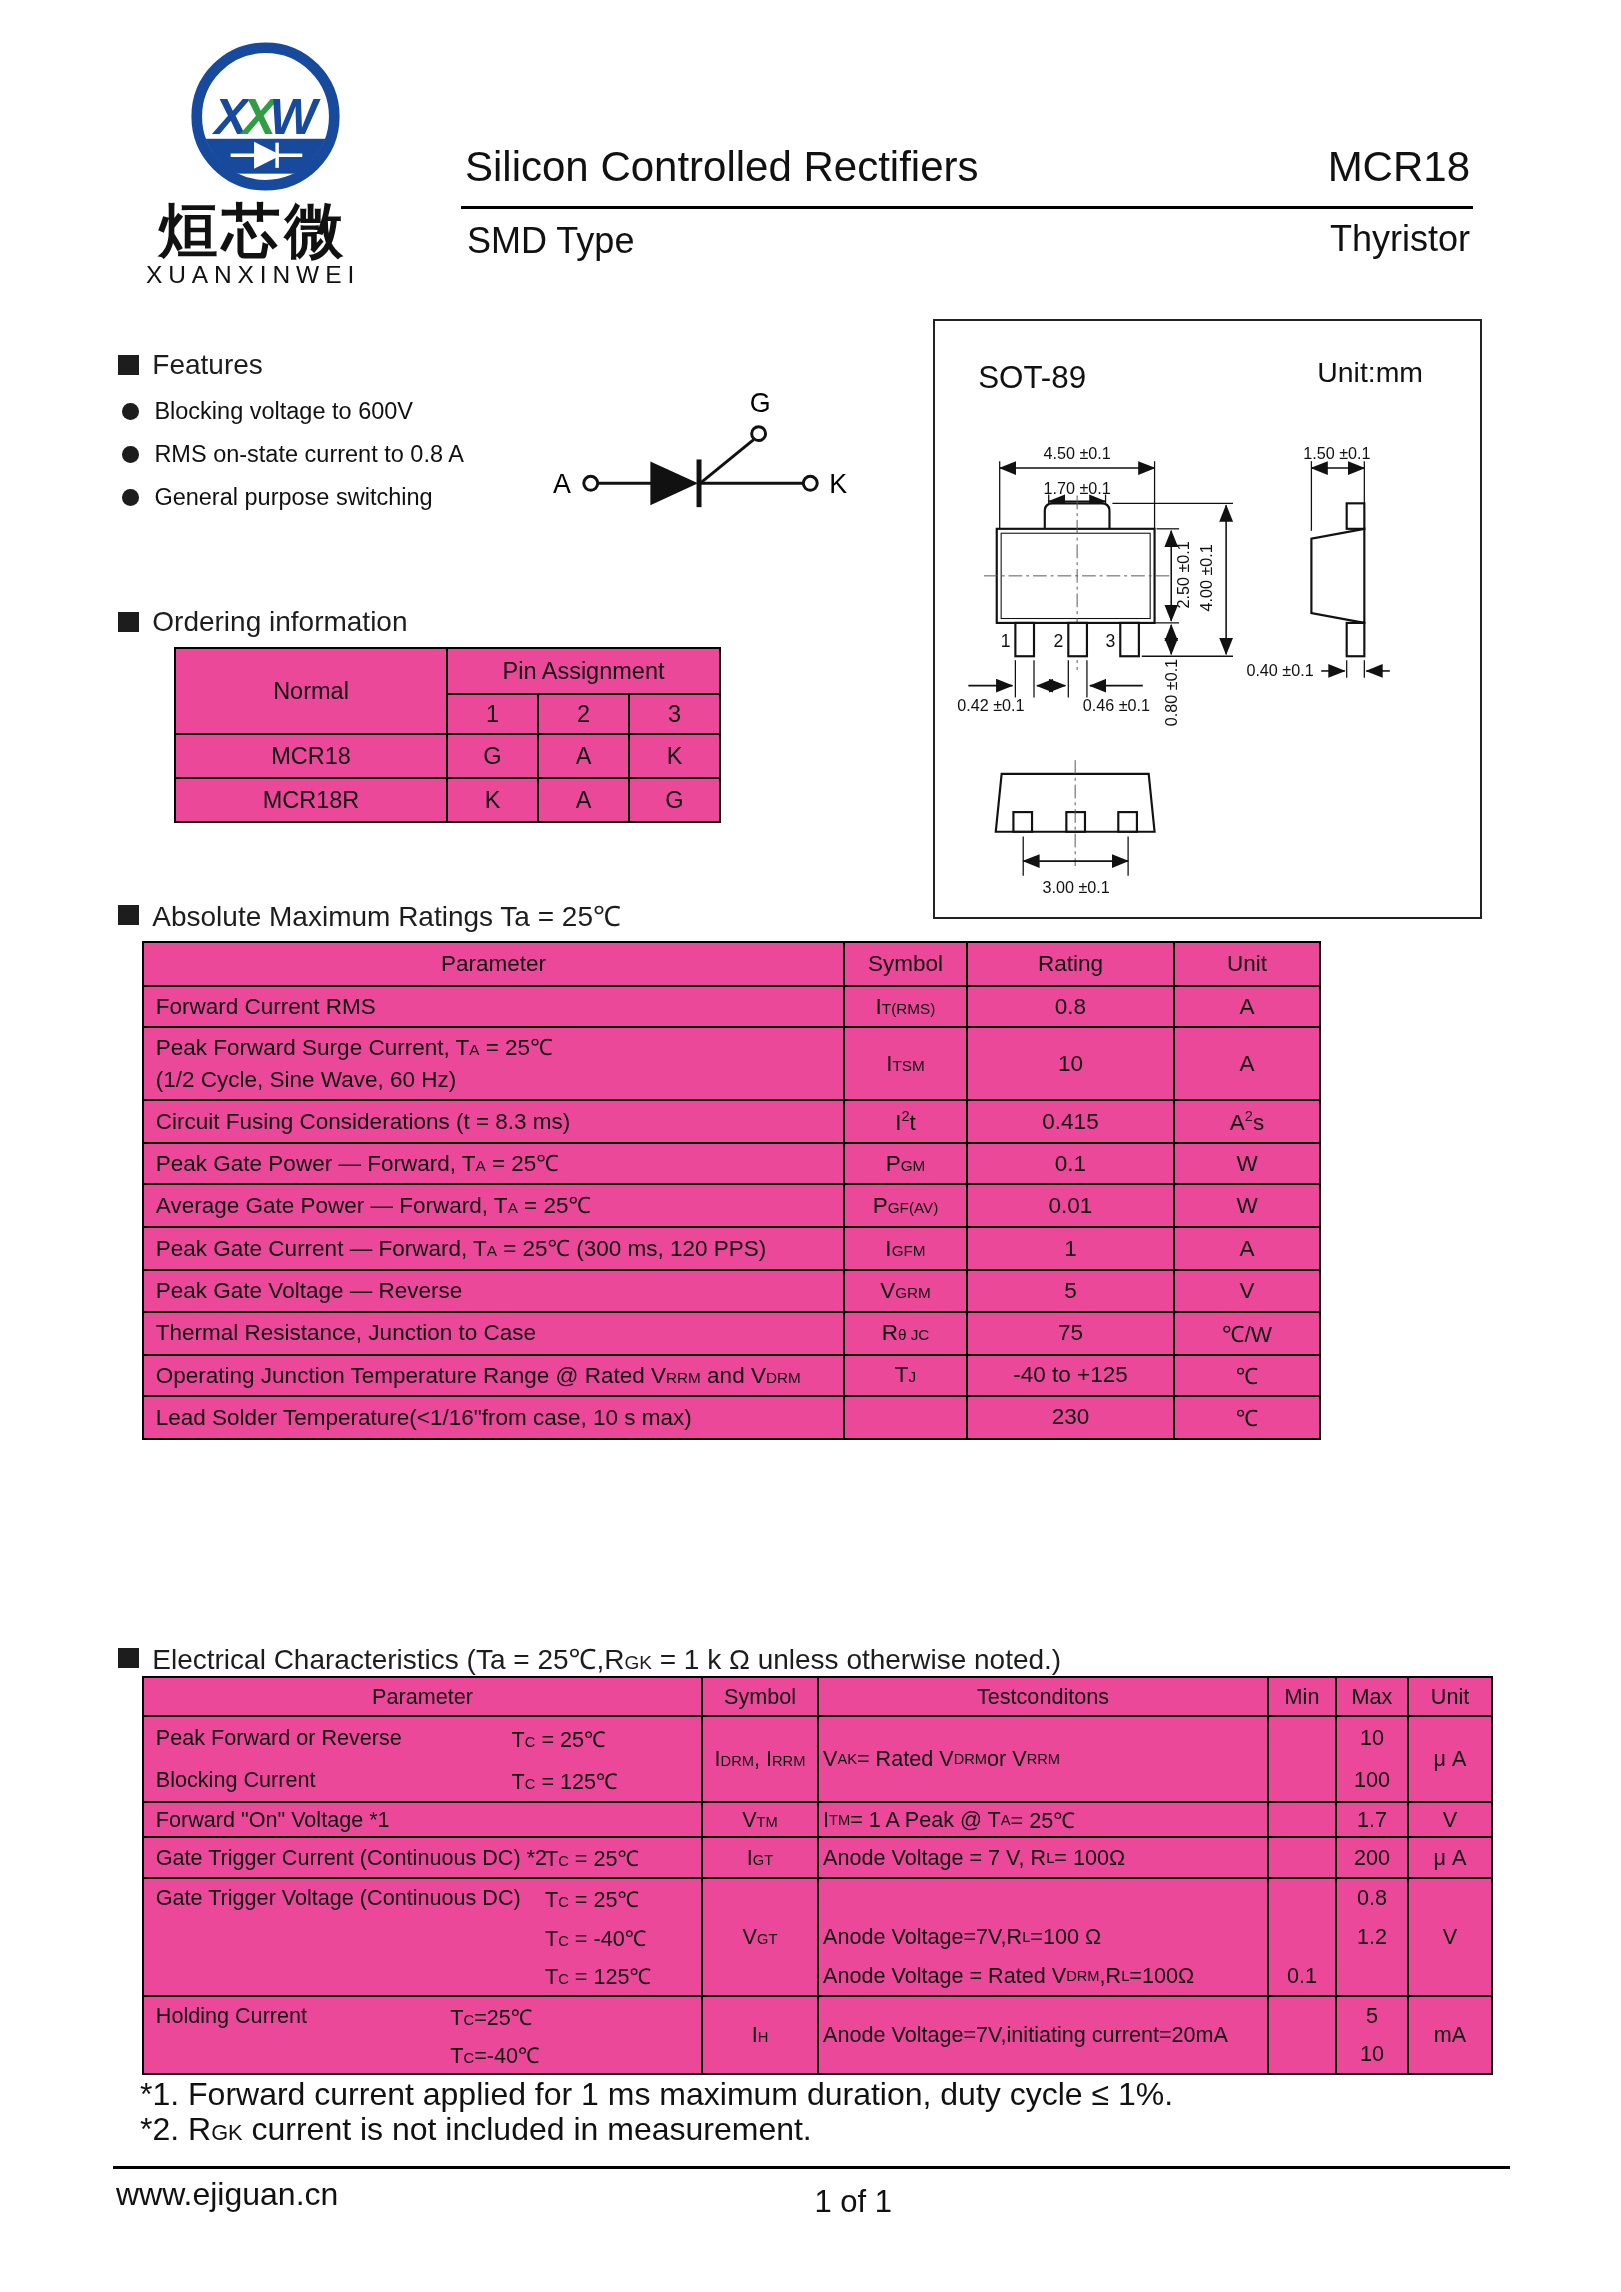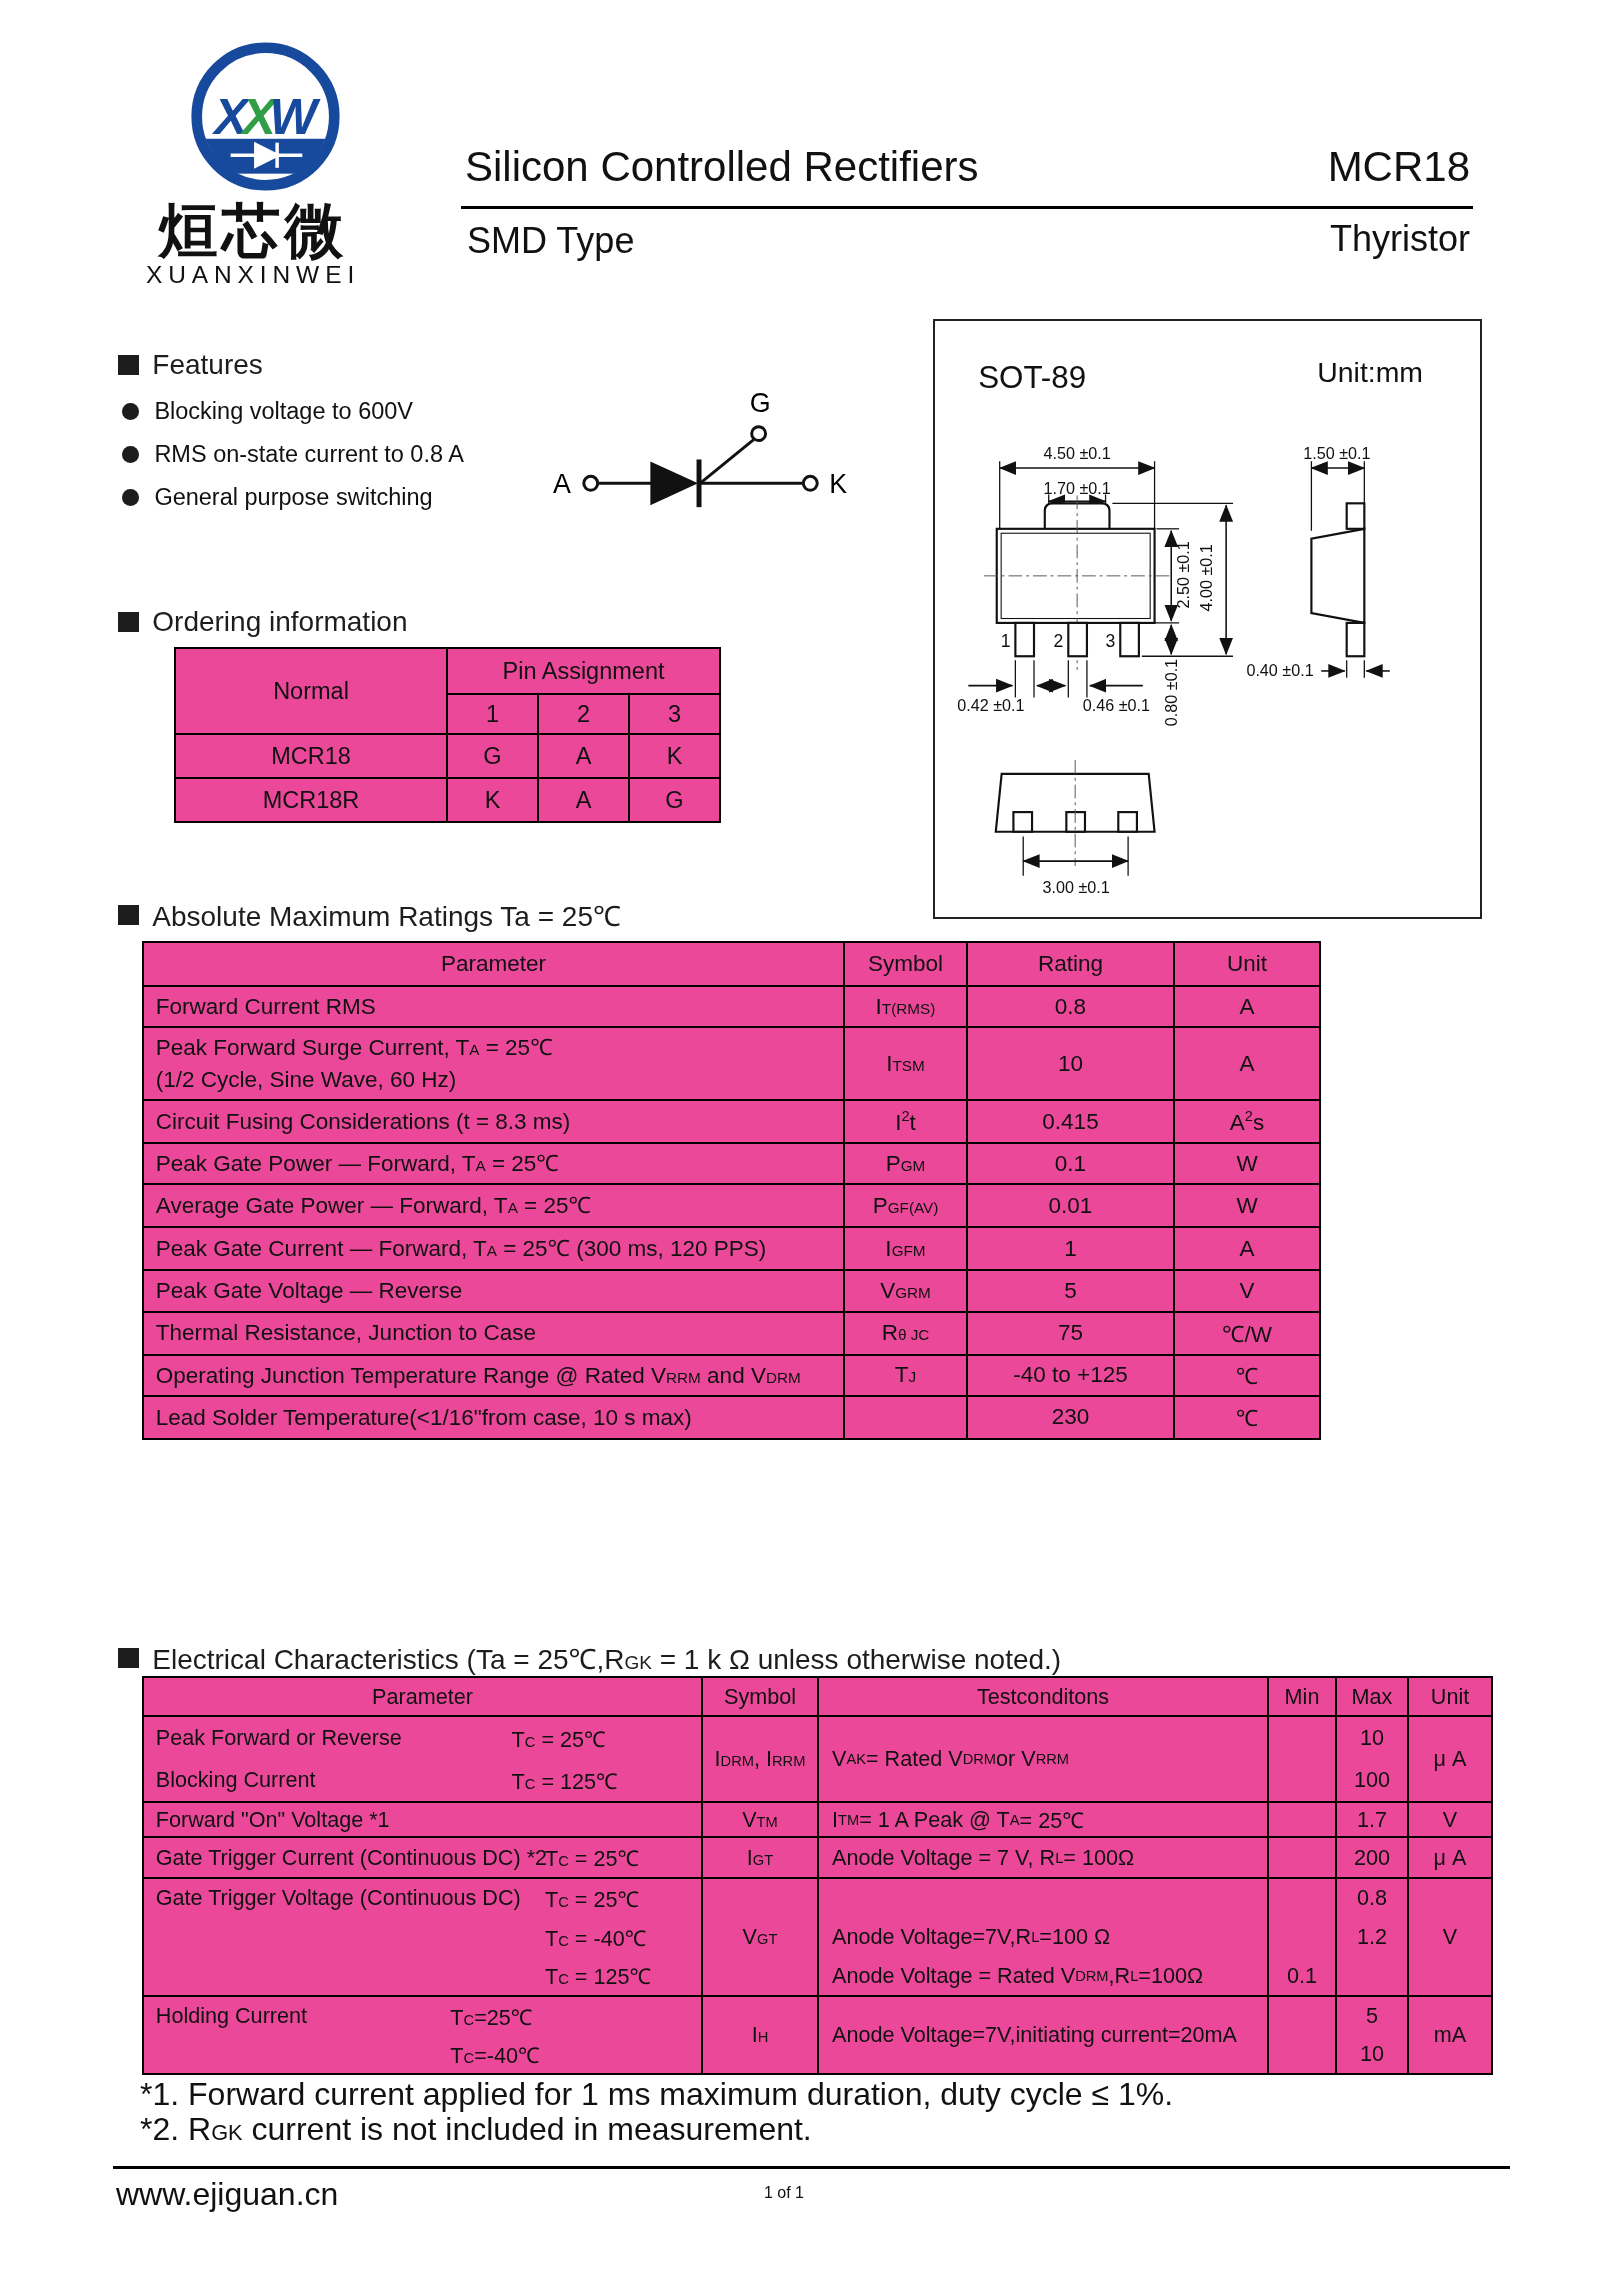--- a/index.html
+++ b/index.html
@@ -30,25 +30,25 @@
   #ordering-table{font-size:23.5px}
   #abs-table{font-size:22.5px}
   #elec-table{font-size:21.6px}
   .pl{text-align:left;padding:3.9px 7.8px 3.9px 11.8px;line-height:1.4}
   .pl0{text-align:center}
   .stack{display:flex;flex-direction:column;width:100%}
   .pline{flex:1;position:relative;display:flex;align-items:center}
   .plabel{padding-left:11.8px;white-space:nowrap}
   .pcond{position:absolute;white-space:nowrap}
   .ln{flex:1;display:flex;align-items:center;justify-content:center}
-  .ln.left{justify-content:flex-start;padding-left:13px;text-align:left}
+  .ln.left{justify-content:flex-start;padding-left:4px;text-align:left}
   
   .note{font-size:32px;white-space:nowrap}
   #website{font-size:32px}
-  #page-number{font-size:16px;text-align:center}
+  #page-number{font-size:31px;text-align:right}
   
   .out{stroke:#111;stroke-width:2.2;fill:#fff}
   .thin{stroke:#111;stroke-width:1.1;fill:none}
   .ext{stroke:#111;stroke-width:1.3}
   .dim{stroke:#111;stroke-width:1.6;marker-start:url(#mA);marker-end:url(#mA)}
   .dime{stroke:#111;stroke-width:1.6;marker-end:url(#mA)}
   .cline{stroke:#555;stroke-width:1;stroke-dasharray:14 4 3 4;fill:none}
   .dtx{font-size:16.5px;fill:#111}
   .ptx{font-size:18px;fill:#111}
 </style>

